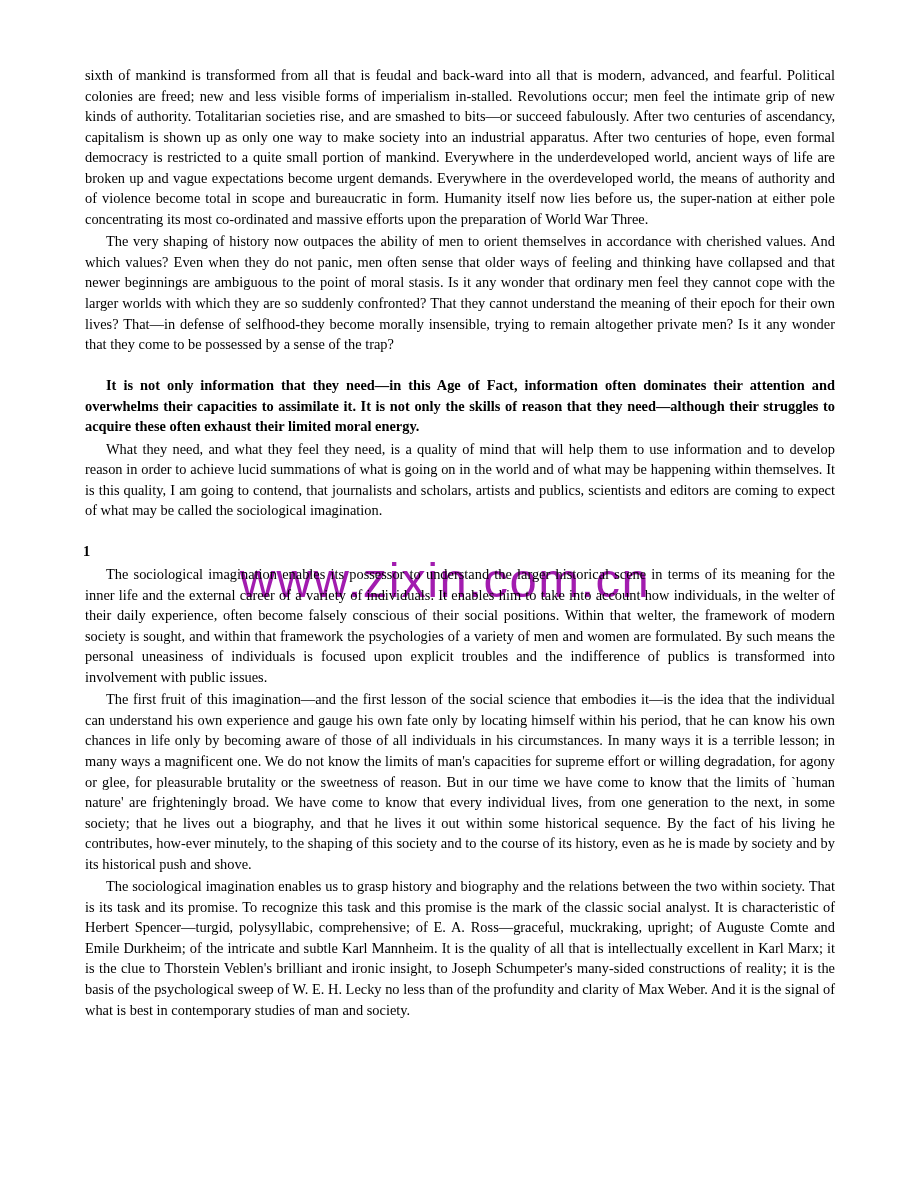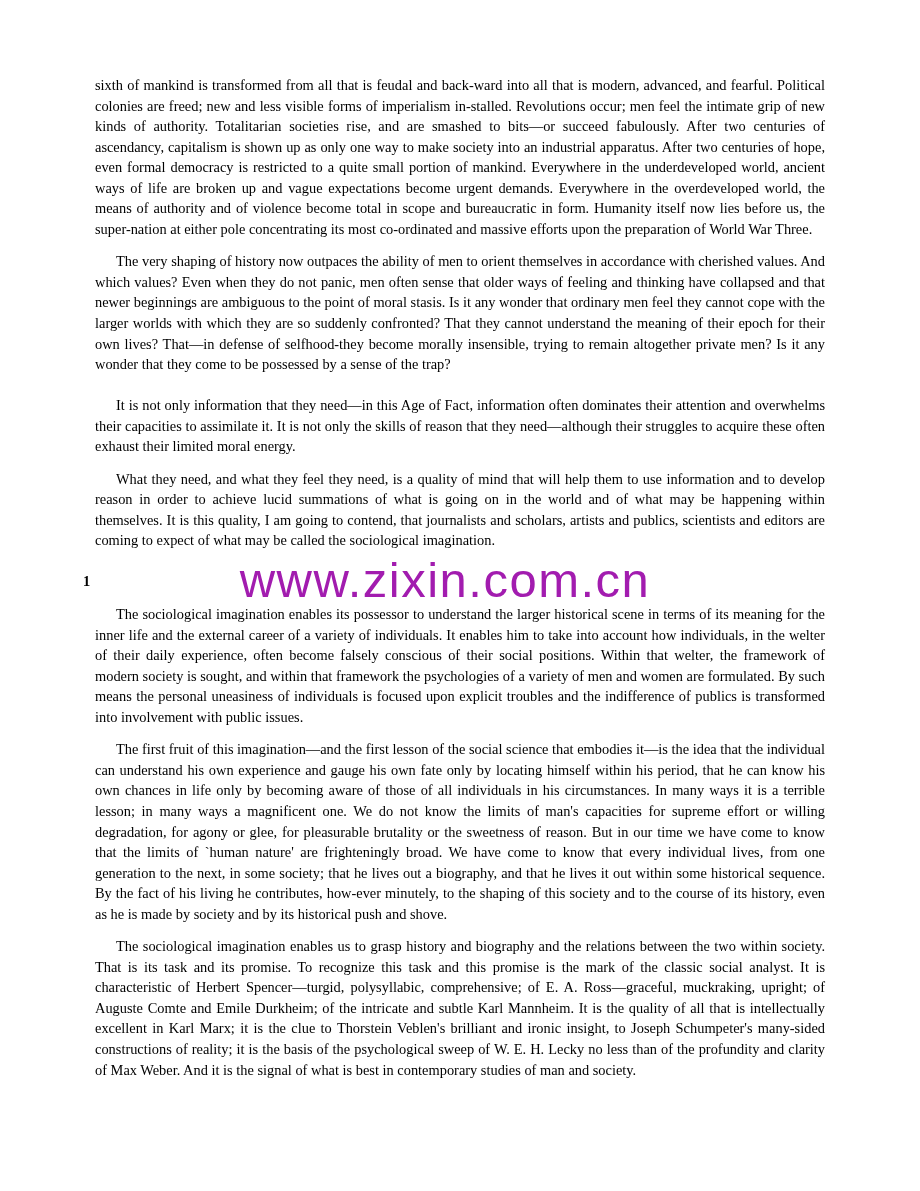--- a/index.html
+++ b/index.html
@@ -21,33 +21,34 @@
     box-sizing: border-box;
   }
   .content {
     position: absolute;
     left: 83px;
     top: 63px;
     width: 754px;
     z-index: 2;
   }
   p.para {
-    margin: 12px;
+    margin: 2px;
     font-size: 14.4px;
     line-height: 20.55px;
     text-align: justify;
     text-justify: inter-word;
     -webkit-hyphens: none;
     hyphens: none;
   }
   p.indent {
     text-indent: 21px;
   }
   p.spacer-before {
     margin-top: 20.5px;
+    font-weight: bold;
   }
   .section-number {
     margin: 0;
     margin-top: 20.5px;
     font-size: 14.4px;
     line-height: 20.55px;
     font-weight: bold;
     text-align: left;
   }
   .bold {

